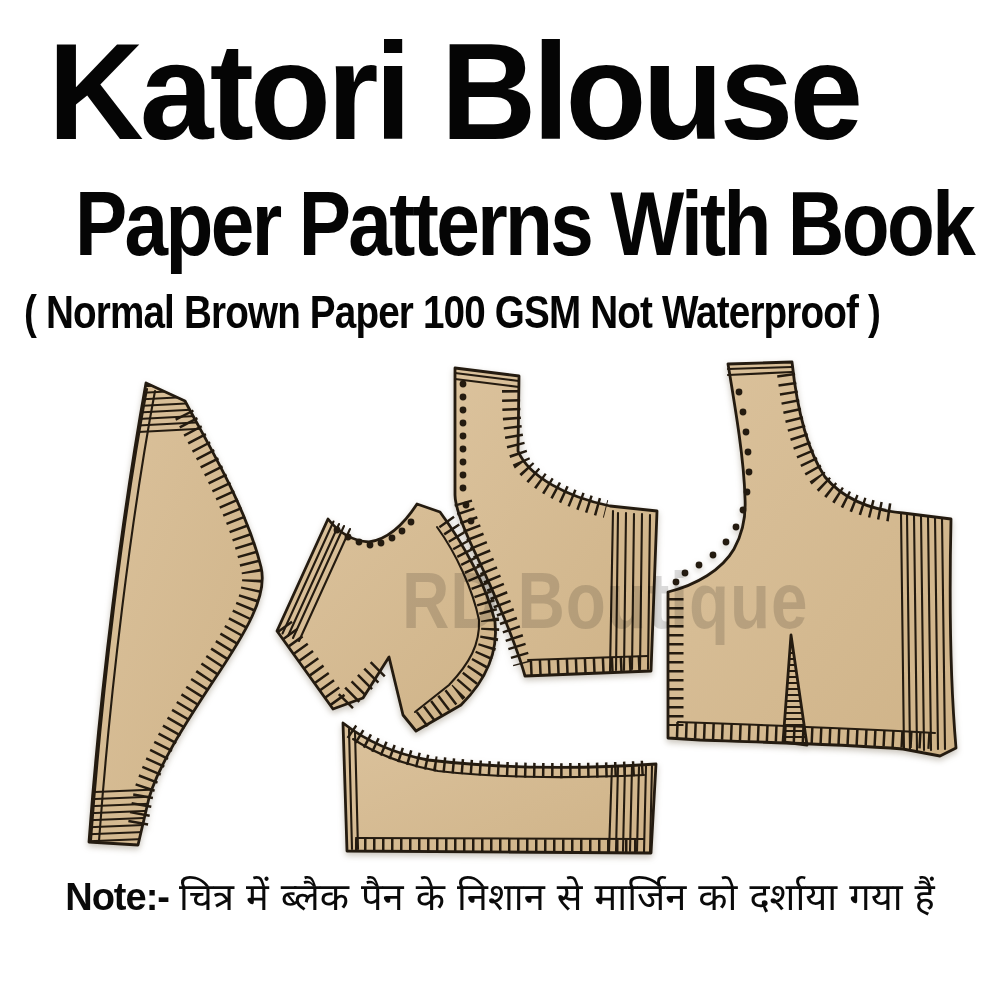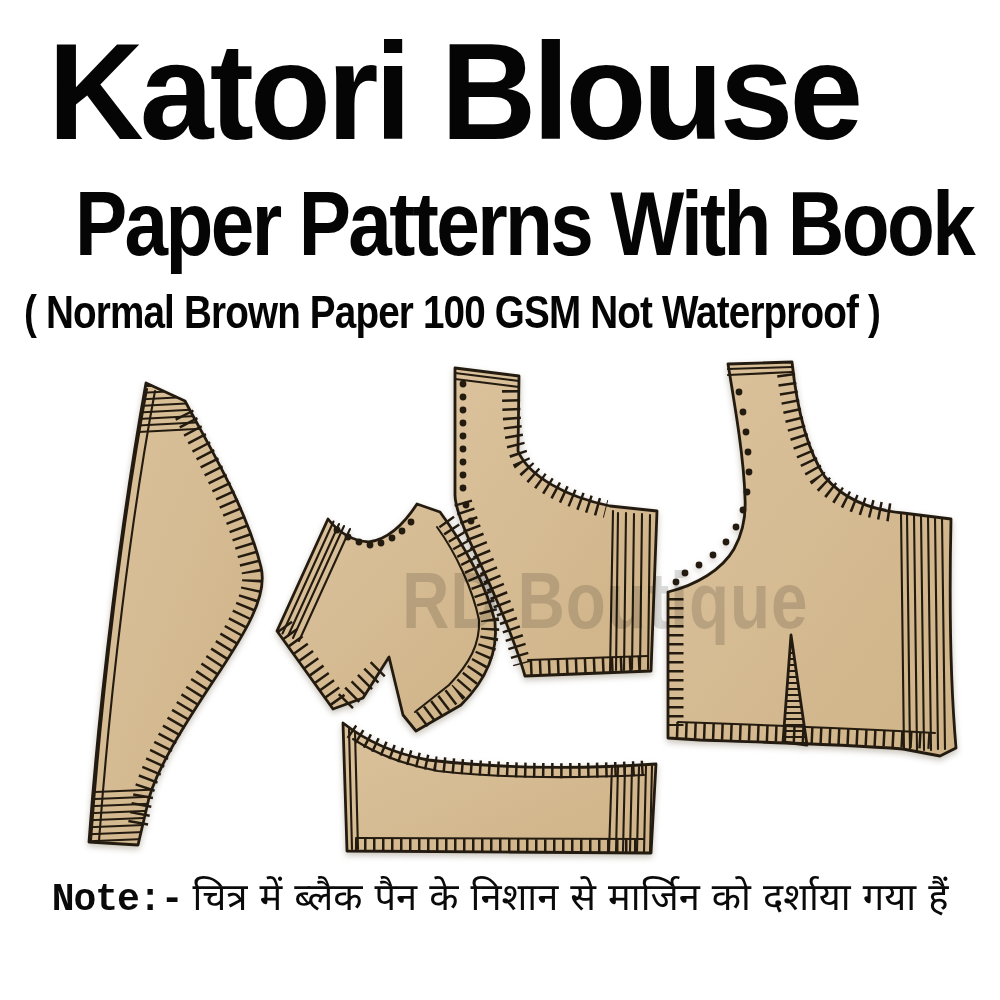--- a/index.html
+++ b/index.html
@@ -22,21 +22,21 @@
   }
   .photo{position:absolute;left:0;top:0;}
   .watermark{
     left:402px;top:561px;font-size:80px;font-weight:bold;letter-spacing:1px;
     transform:scaleX(0.82);color:rgba(0,0,0,0.14);z-index:5;
   }
   .note{
     position:absolute;left:0;top:872px;width:1000px;text-align:center;
     font-size:38px;line-height:50px;color:#0a0a0a;font-family:"DejaVu Sans","Liberation Sans",sans-serif;
   }
-  .note-label{font-weight:bold;letter-spacing:-1px;margin-right:10px;font-family:Liberation Mono, monospace;}
+  .note-label{font-weight:bold;letter-spacing:-1px;margin-right:10px;font-family:Liberation Sans, sans-serif;}
   
   .paper{fill:url(#paperG);}
   .outline{fill:none;stroke:#241b10;stroke-width:2.8;stroke-linejoin:round;stroke-linecap:round;}
   .stripe{fill:none;stroke:#241b10;stroke-width:2.1;stroke-linecap:round;}
   .hatch{fill:none;stroke:#241b10;stroke-dasharray:2.5 6.5;}
   .dots circle{fill:#241b10;}
   .piece{filter:drop-shadow(0 3px 3px rgba(100,85,60,0.35));}
 </style>
 </head>
 <body>

